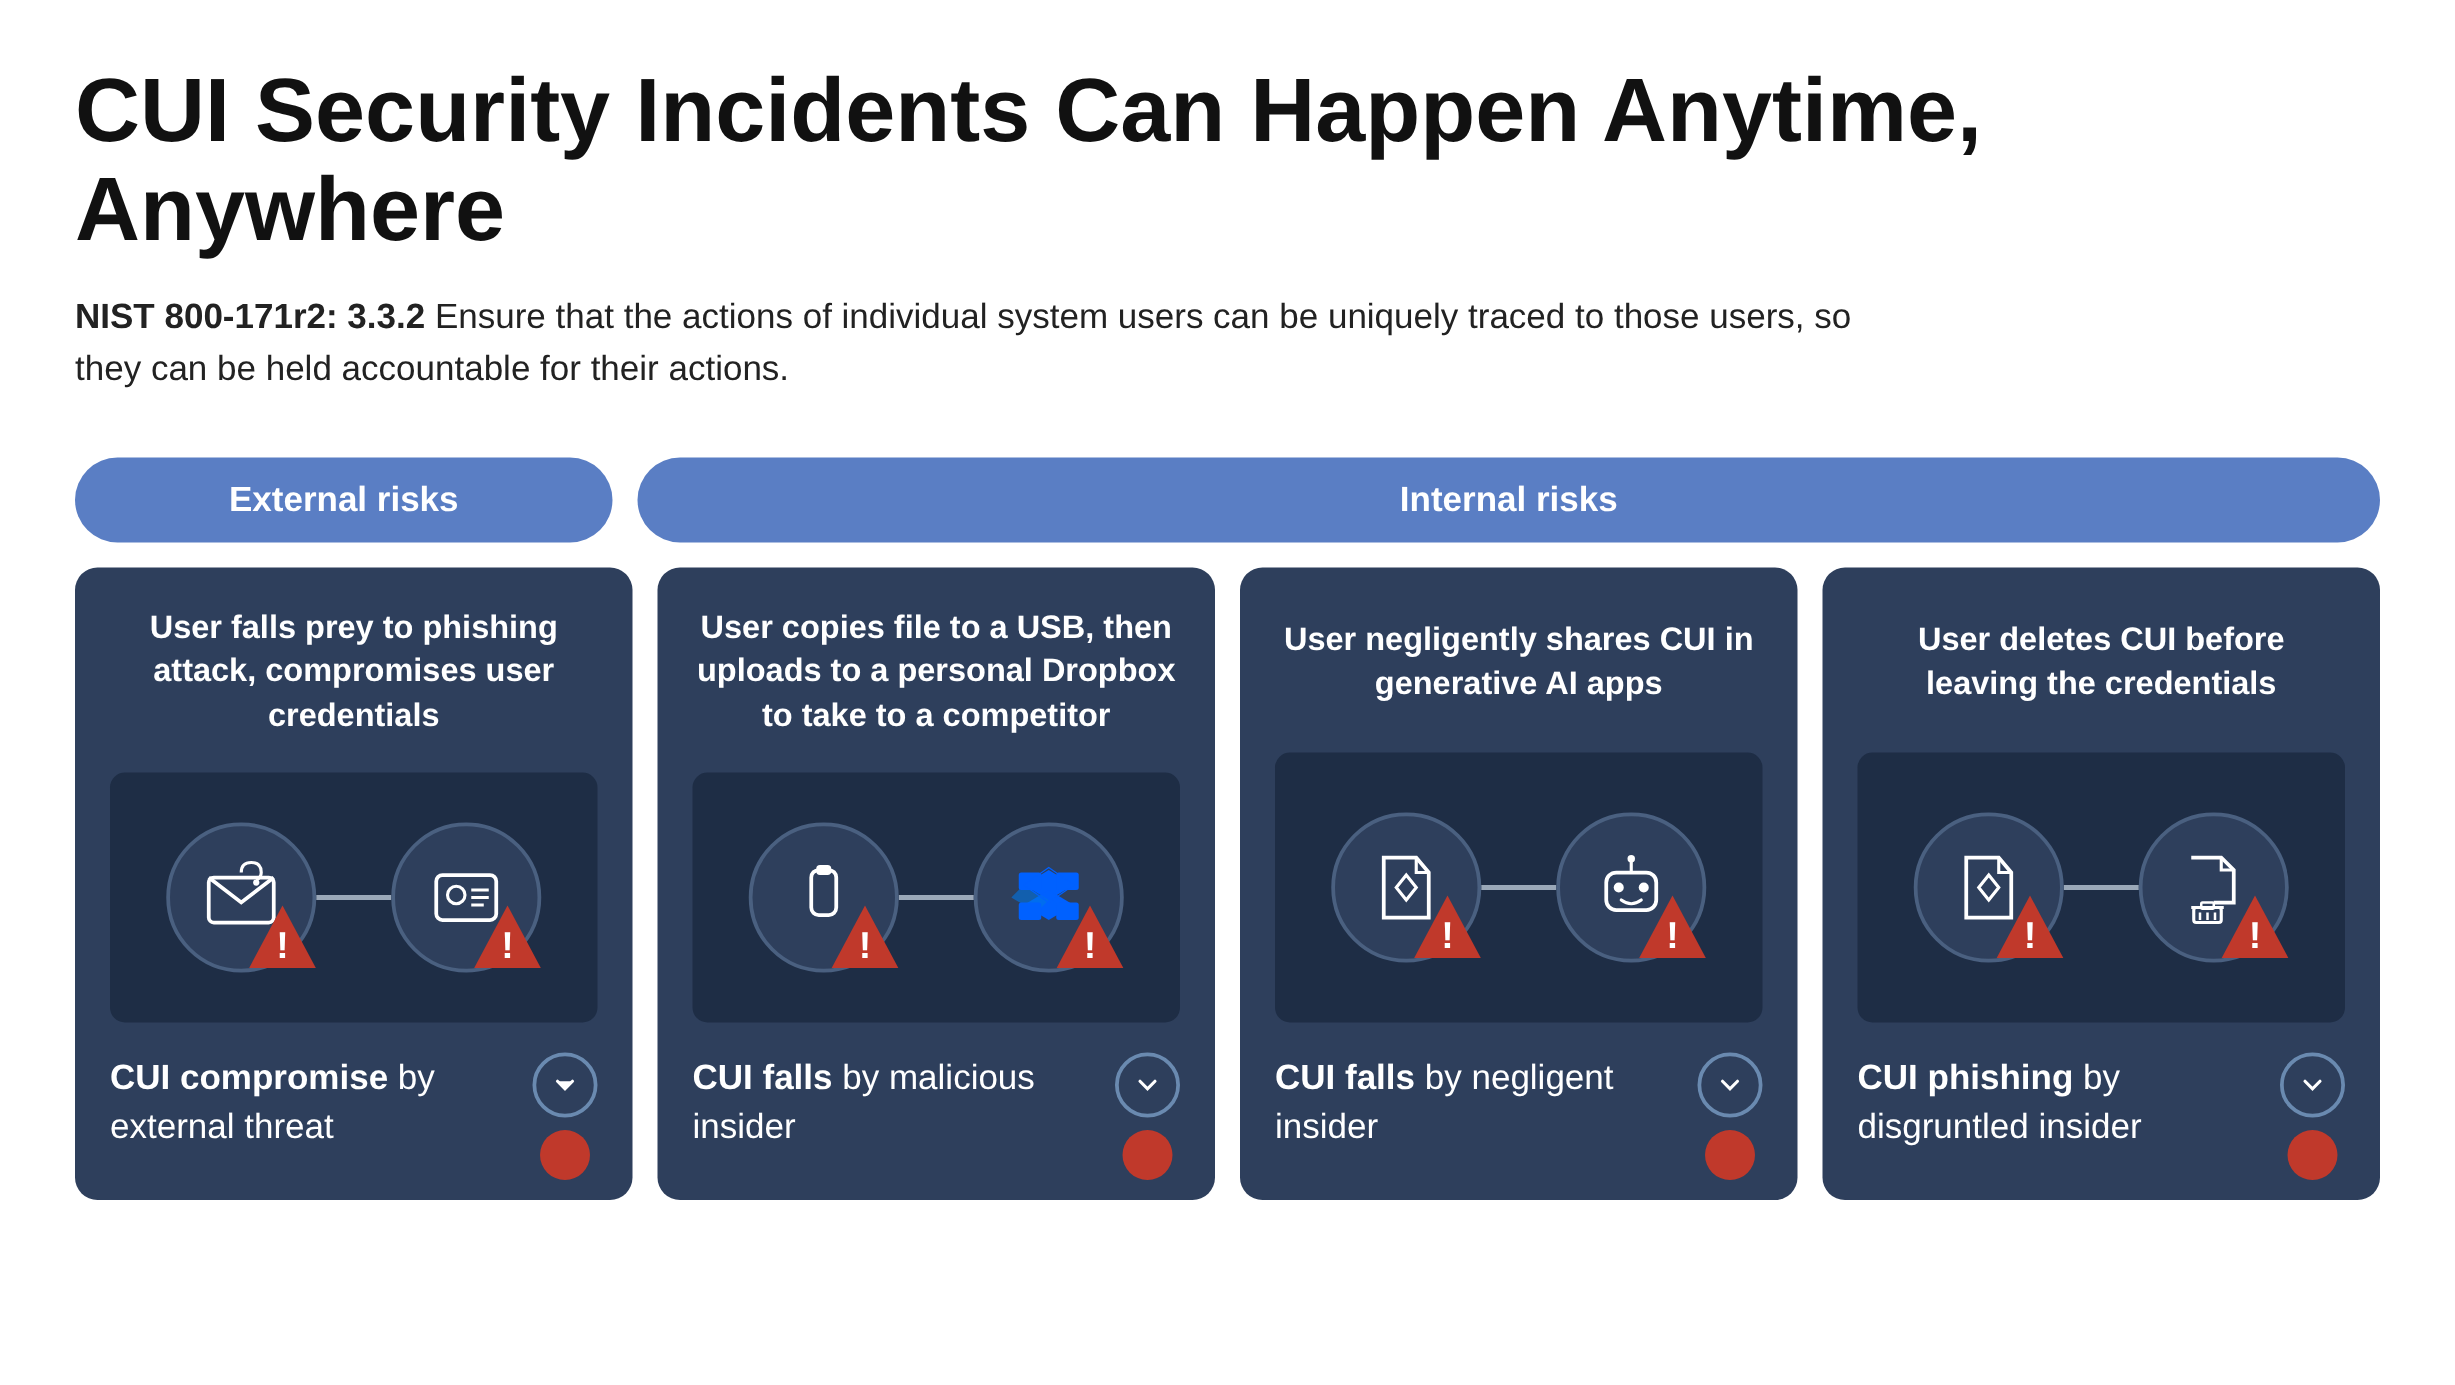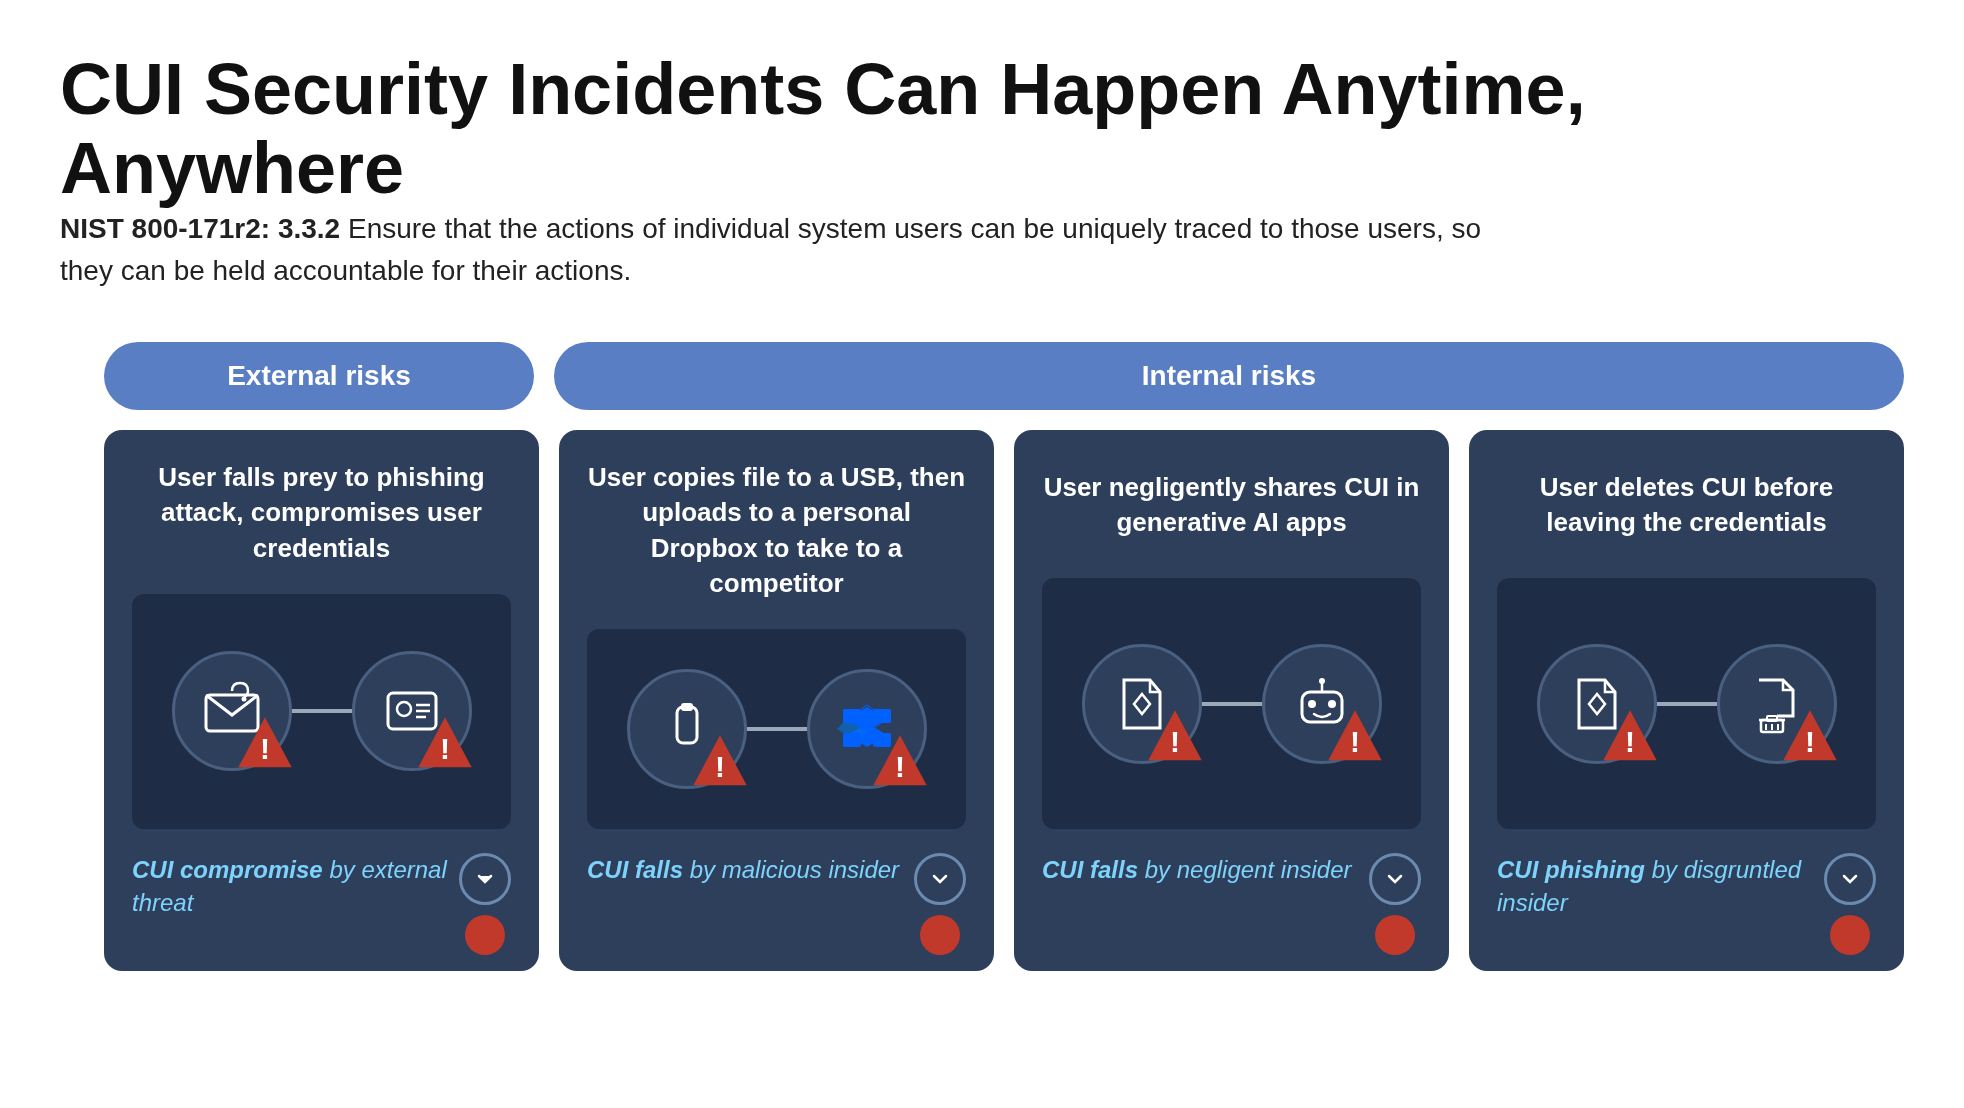--- a/index.html
+++ b/index.html
@@ -9,39 +9,39 @@
       width: 1964px;
       min-height: 1108px;
       padding: 50px 60px 60px 60px;
     }
 
     .page-title {
       font-size: 72px;
       font-weight: 900;
       color: #111111;
       line-height: 1.1;
+      margin-bottom: 24px;
     }
 
     .subtitle {
       font-size: 28px;
       color: #222222;
       line-height: 1.5;
       margin-bottom: 50px;
       max-width: 1450px;
     }
 
     .subtitle strong {
       font-weight: 800;
     }
 
     .risks-section {
       display: flex;
       flex-direction: column;
       gap: 0;
-      margin-left: 44px;
     }
 
     .risk-headers {
       display: flex;
       gap: 20px;
       margin-bottom: 20px;
     }
 
     .risk-header-external {
       flex: 0 0 430px;
@@ -151,25 +151,24 @@
       flex-shrink: 0;
     }
 
     .card-footer {
       display: flex;
       align-items: flex-start;
       justify-content: space-between;
     }
 
     .card-label {
-      font-size: 24px;
-      color: #7dd3fc;
+      font-size: 28px;
+      color: #ffffff;
       line-height: 1.4;
       flex: 1;
-      font-style: italic;
     }
 
     .card-label strong {
       font-weight: 800;
     }
 
     .card-actions {
       display: flex;
       flex-direction: column;
       align-items: center;

